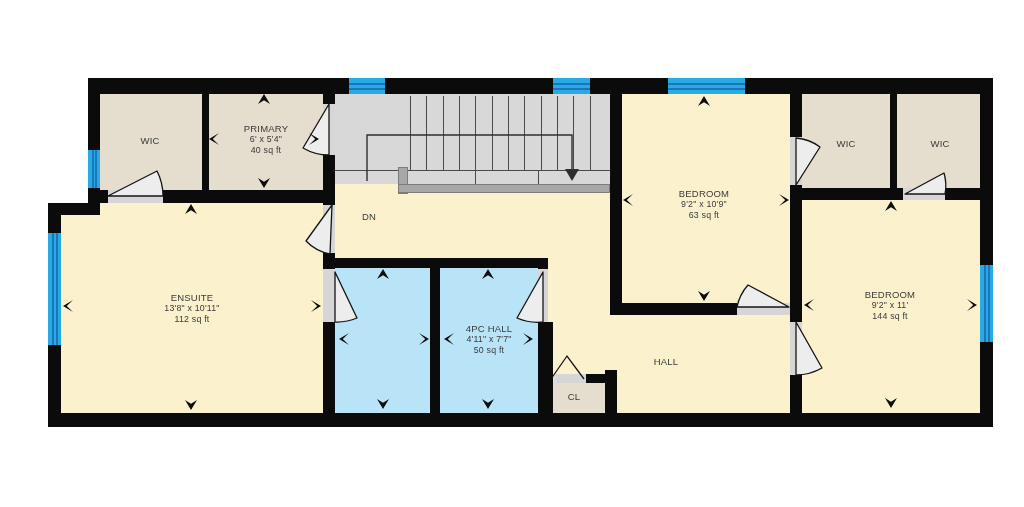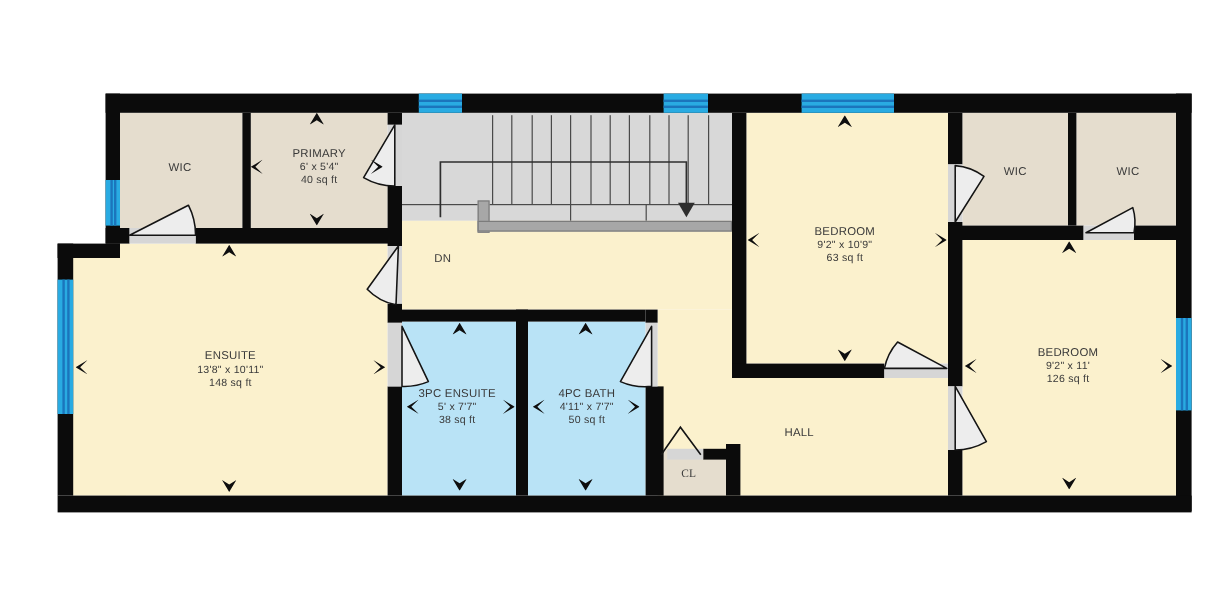--- a/index.html
+++ b/index.html
@@ -178,37 +178,32 @@
       </div>
       <div class="label" style="left: 846px; top: 143px;">
         <div class="l1">WIC</div>
       </div>
       <div class="label" style="left: 940px; top: 143px;">
         <div class="l1">WIC</div>
       </div>
       <div class="label" style="left: 192px; top: 308px;">
         <div class="l1">ENSUITE</div>
         <div class="l2">13'8" x 10'11"</div>
-        <div class="l3">148 sq ft</div>
-      </div>
-      <div class="label" style="left: 381px; top: 339px;">
-        <div class="l1">3PC ENSUITE</div>
-        <div class="l2">5' x 7'7"</div>
-        <div class="l3">38 sq ft</div>
+        <div class="l3">112 sq ft</div>
       </div>
       <div class="label" style="left: 489px; top: 339px;">
-        <div class="l1">4PC BATH</div>
+        <div class="l1">4PC HALL</div>
         <div class="l2">4'11" x 7'7"</div>
         <div class="l3">50 sq ft</div>
       </div>
-      <div class="label" style="left: 574px; top: 396px; font-family: Liberation Serif, serif;">
+      <div class="label" style="left: 574px; top: 396px;">
         <div class="l1">CL</div>
       </div>
       <div class="label" style="left: 890px; top: 305px;">
         <div class="l1">BEDROOM</div>
         <div class="l2">9'2" x 11'</div>
-        <div class="l3">126 sq ft</div>
+        <div class="l3">144 sq ft</div>
       </div>
       <div class="label" style="left: 369px; top: 216px;">
         <div class="l1">DN</div>
       </div>
     </div>
 </div>
 
 </body></html>

